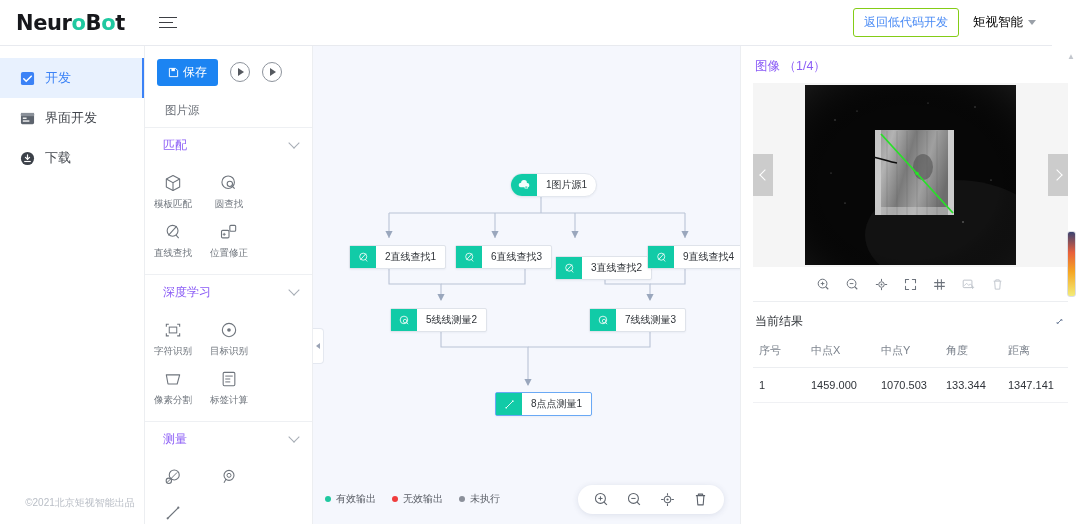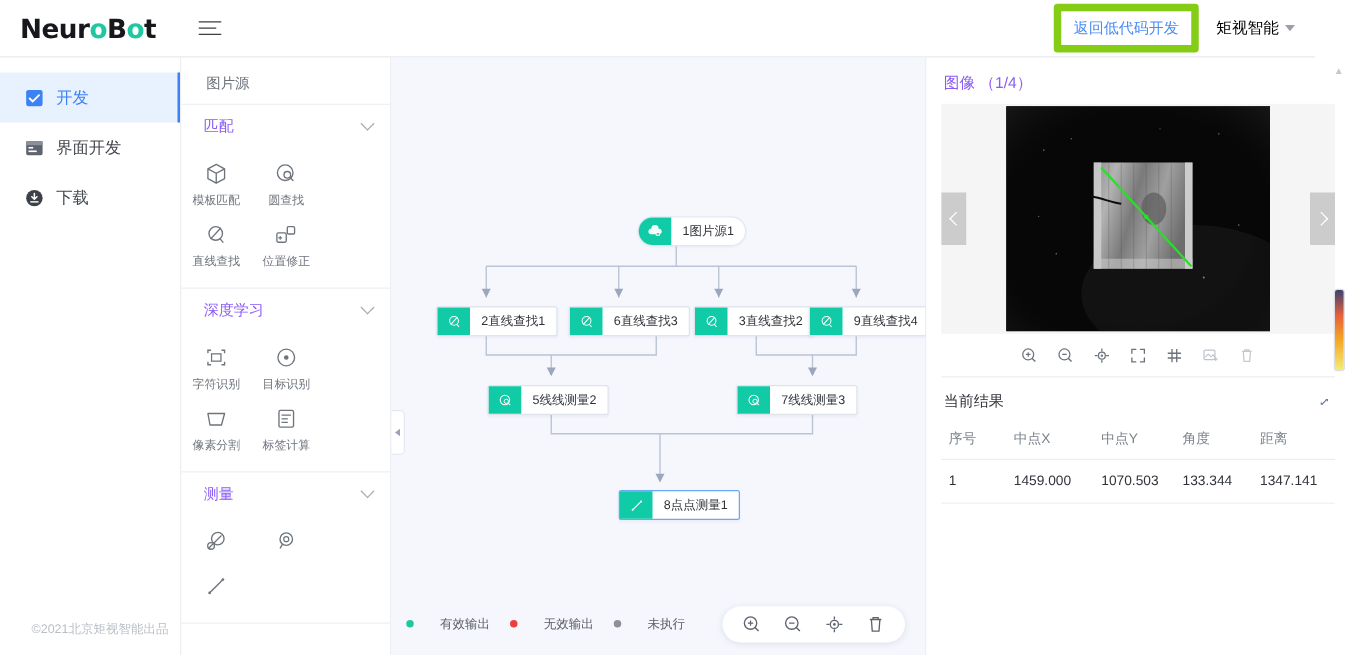--- a/index.html
+++ b/index.html
@@ -24,21 +24,21 @@
   }
   .logo .o1 { color:#1fc8a0; }
   .logo .o2 { color:#1fc8a0; }
   .hamburger { margin-left: 14px; width:20px; height:20px; position:relative; cursor:pointer; }
   .hamburger i { position:absolute; left:0; height:1.6px; background:#3d3f44; display:block; }
   .hamburger i:nth-child(1){ top:4px; width:18px; }
   .hamburger i:nth-child(2){ top:9px; width:14px; }
   .hamburger i:nth-child(3){ top:14px; width:18px; }
   .header-right { margin-left:auto; display:flex; align-items:center; padding-right:16px; gap:14px; }
   .btn-outline {
-    border:6px solid #84cc16; color:#4a8bf5; background:#fff;
+    border:1px solid #84cc16; color:#4a8bf5; background:#fff;
     font-size:12px; padding:5px 10px; border-radius:3px; cursor:pointer; white-space:nowrap;
   }
   .user-menu { font-size:12.5px; color:#000000; display:flex; align-items:center; gap:5px; cursor:pointer; }
   .caret-down { width:0;height:0;border-left:4px solid transparent;border-right:4px solid transparent;border-top:5px solid #9aa0a8; }
 
   
   .leftnav {
     position:absolute; top:46px; left:0; width:145px; height:478px;
     background:#fff; border-right:1px solid #eceef1; z-index:20;
   }
@@ -111,21 +111,21 @@
     box-shadow:0 1px 2px rgba(40,60,100,0.05);
   }
   .node .ic { width:26px; background:#11cba7; display:flex; align-items:center; justify-content:center; flex:0 0 26px; }
   .node .tx { display:flex; align-items:center; padding:0 9px; white-space:nowrap; }
   .node.rounded { border-radius:12px; border-color:#e3e7ee; }
   .node.rounded .ic { border-radius:12px 0 0 12px; }
   .node.selected { border:1px solid #6aa9f5; }
   .legend {
     position:absolute; left:12px; bottom:18px; display:flex; gap:16px; align-items:center; z-index:5;
   }
-  .legend span { font-size:10px; color:#5c6068; display:flex; align-items:center; gap:21px; }
+  .legend span { font-size:10px; color:#5c6068; display:flex; align-items:center; gap:5px; }
   .dot { width:6px;height:6px;border-radius:50%;display:inline-block; }
   .canvas-tools {
     position:absolute; right:16px; bottom:10px; background:#fff; border-radius:16px;
     box-shadow:0 1px 6px rgba(40,60,100,0.12); display:flex; align-items:center;
     gap:16px; padding:6px 15px; z-index:5;
   }
   .canvas-tools .ct { width:17px;height:17px;cursor:pointer; }
 
   
   .rightpanel {
@@ -225,20 +225,35 @@
             <path d="M8 4v5m0 0l-2.2-2.2M8 9l2.2-2.2" stroke="#fff" stroke-width="1.3" fill="none" stroke-linecap="round"></path>
             <rect x="4.5" y="10.6" width="7" height="1.2" fill="#fff"></rect>
           </svg>
       </span>
       <span>下载</span>
     </div>
     <div class="copyright">©2021北京矩视智能出品</div>
   </div>
 
   <div class="toolpanel">
+    <div class="toolbar-top">
+      <div class="save-btn">
+        <svg width="11" height="11" viewBox="0 0 16 16">
+            <path d="M2 2h9l3 3v9H2z" fill="none" stroke="#fff" stroke-width="1.4"></path>
+            <rect x="5" y="2" width="5" height="4" fill="#fff"></rect>
+          </svg>
+        <span>保存</span>
+      </div>
+      <div class="circ-btn">
+        <span class="tri"></span>
+      </div>
+      <div class="circ-btn">
+        <span class="tri"></span>
+      </div>
+    </div>
     <div class="src-row">图片源</div>
 
     <div class="sect">
       <div class="sect-head">
         <span>匹配</span>
         <span class="chev"></span>
       </div>
       <div class="tool-grid">
         <div class="tool-cell">
           <svg class="tool-ico" viewBox="0 0 24 24">
@@ -405,21 +420,21 @@
       <span class="ic">
         <svg width="13" height="13" viewBox="0 0 24 24">
             <circle cx="11.5" cy="10.5" r="6.5" fill="none" stroke="#fff" stroke-width="1.5"></circle>
             <path d="M6.5 16l10-11" stroke="#fff" stroke-width="1.5"></path>
             <path d="M15.5 15.5l3.3 3.8" stroke="#fff" stroke-width="1.5"></path>
           </svg>
       </span>
       <span class="tx">6直线查找3</span>
     </div>
 
-    <div class="node" style="left:242px; top:199px;justify-content:space-between;">
+    <div class="node" style="left:242px; top:210px;justify-content:space-between;">
       <span class="ic">
         <svg width="13" height="13" viewBox="0 0 24 24">
             <circle cx="11.5" cy="10.5" r="6.5" fill="none" stroke="#fff" stroke-width="1.5"></circle>
             <path d="M6.5 16l10-11" stroke="#fff" stroke-width="1.5"></path>
             <path d="M15.5 15.5l3.3 3.8" stroke="#fff" stroke-width="1.5"></path>
           </svg>
       </span>
       <span class="tx">3直线查找2</span>
     </div>
 

